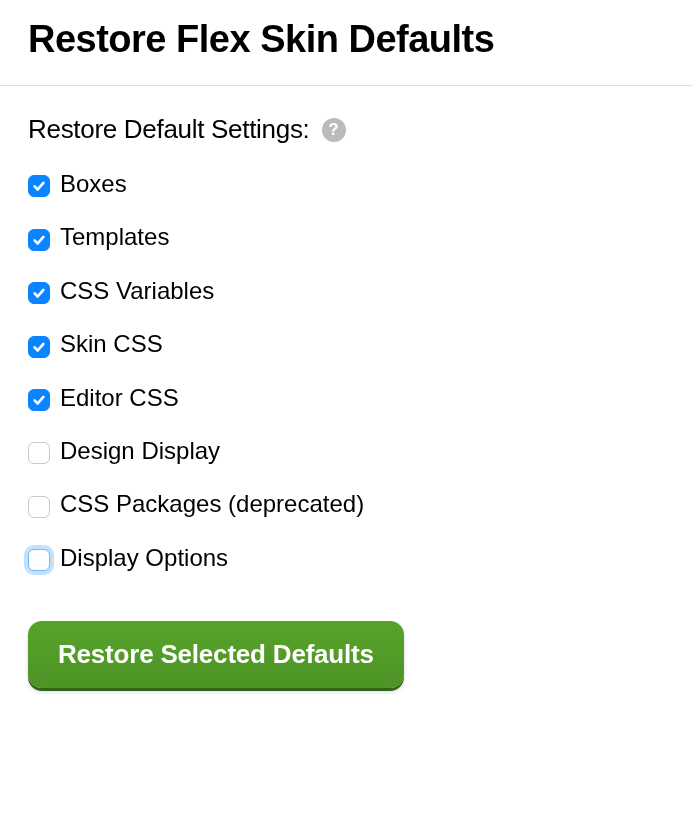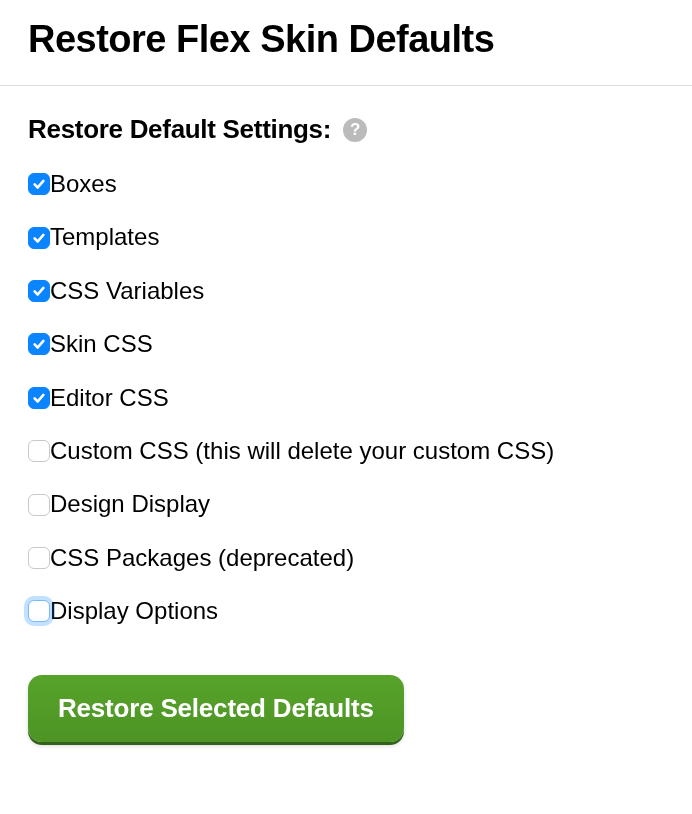--- a/index.html
+++ b/index.html
@@ -22,21 +22,21 @@
       margin: 0 -28px 28px;
     }
     .section-header {
       display: flex;
       align-items: center;
       gap: 12px;
       margin-bottom: 26px;
     }
     .section-title {
       font-size: 26px;
-      font-weight: 700;
+      font-weight: 400;
       letter-spacing: -0.3px;
     }
     .help-icon {
       width: 24px;
       height: 24px;
       border-radius: 50%;
       background: #bbb;
       color: #fff;
       display: inline-flex;
       align-items: center;
@@ -47,22 +47,22 @@
       user-select: none;
     }
     .options-list {
       display: flex;
       flex-direction: column;
       gap: 27px;
       margin-bottom: 50px;
     }
     .option-row {
       display: flex;
-      align-items: center;
-      gap: 0;
+      align-items: flex-end;
+      gap: 10px;
     }
     .checkbox {
       width: 22px;
       height: 22px;
       border-radius: 6px;
       border: 1.5px solid #c9c9c9;
       background: #fff;
       display: inline-flex;
       align-items: center;
       justify-content: center;
@@ -162,24 +162,20 @@
     <div class="option-row">
       <span class="checkbox checked" role="checkbox" aria-checked="true">
         <svg viewBox="0 0 16 16">
           <polyline points="3 8.5 6.5 12 13 4.5"></polyline>
         </svg>
       </span>
       <span class="option-label">Editor CSS</span>
     </div>
     <div class="option-row">
       <span class="checkbox" role="checkbox" aria-checked="false"></span>
-      <span class="option-label">Custom CSS (this will delete your custom CSS)</span>
-    </div>
-    <div class="option-row">
-      <span class="checkbox" role="checkbox" aria-checked="false"></span>
       <span class="option-label">Design Display</span>
     </div>
     <div class="option-row">
       <span class="checkbox" role="checkbox" aria-checked="false"></span>
       <span class="option-label">CSS Packages (deprecated)</span>
     </div>
     <div class="option-row">
       <span class="checkbox focused" role="checkbox" aria-checked="false"></span>
       <span class="option-label">Display Options</span>
     </div>

